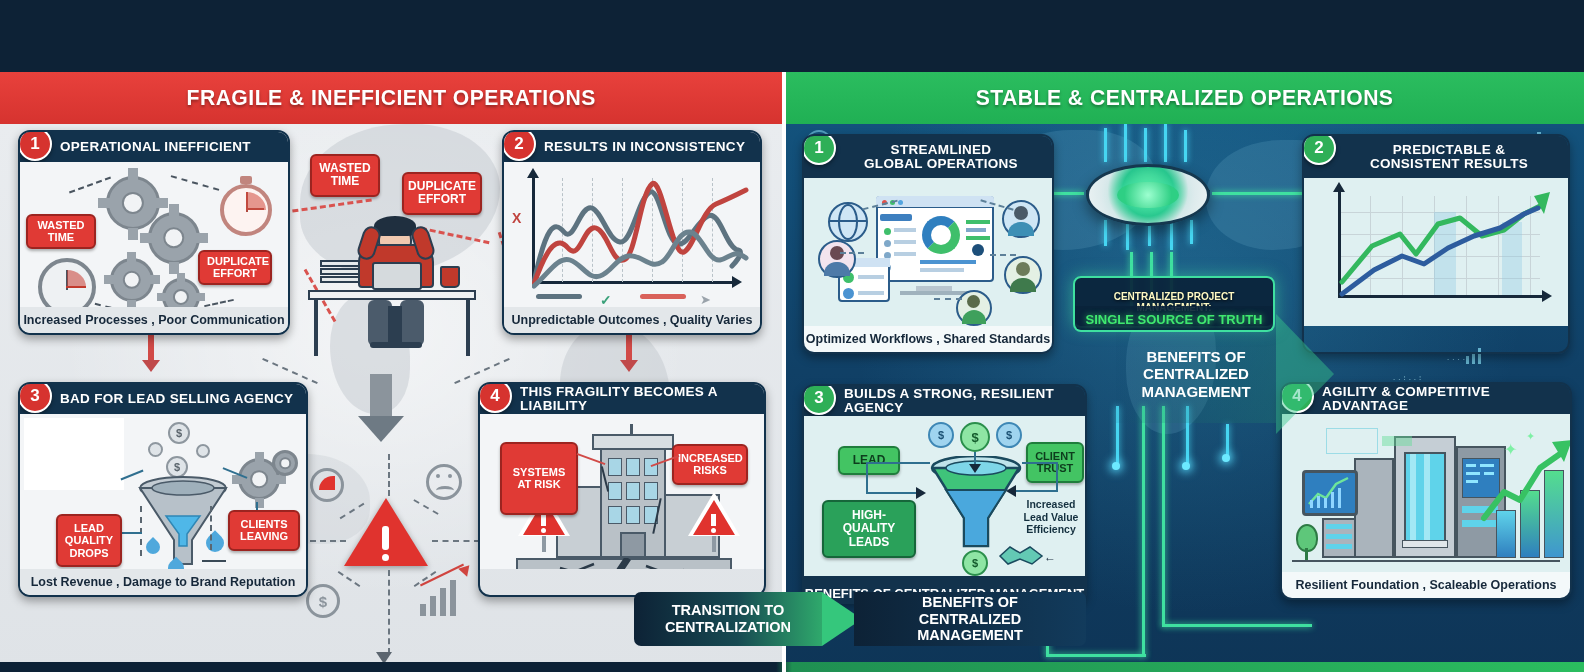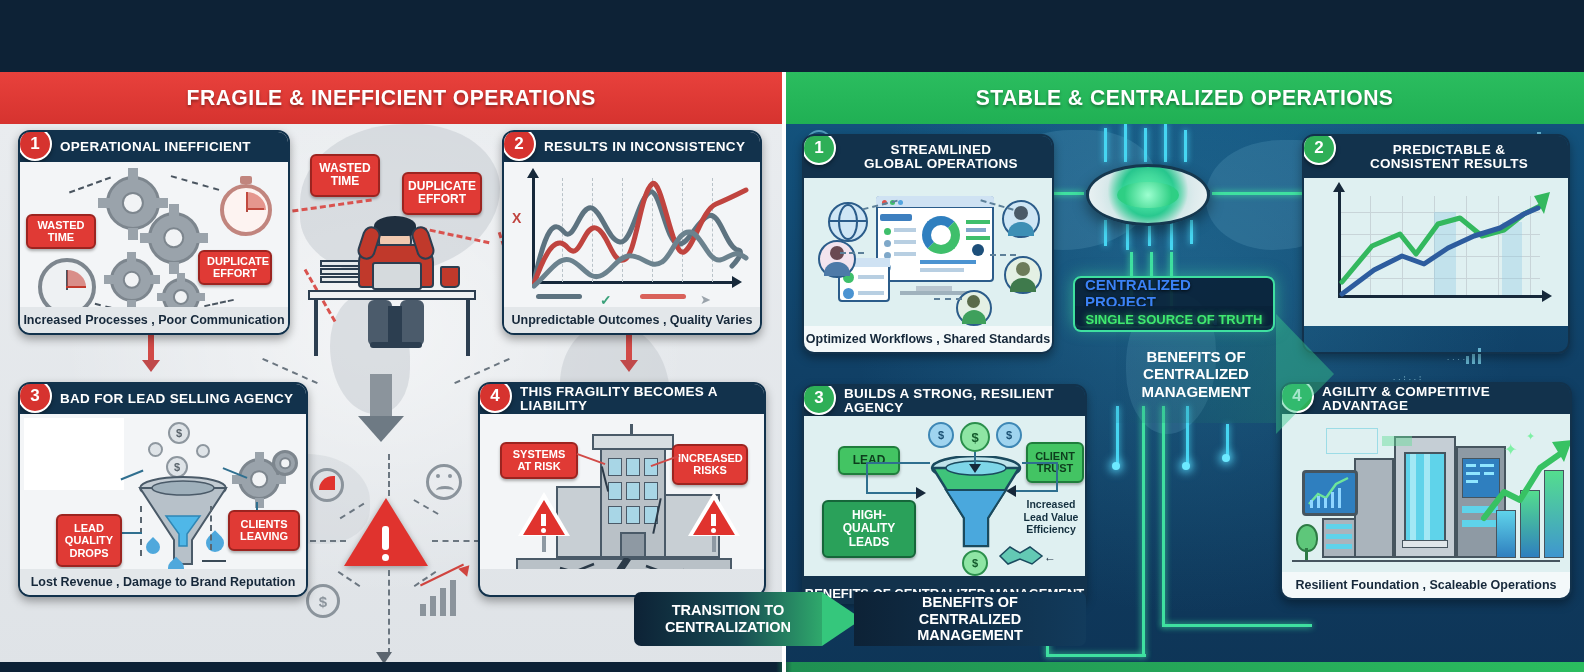--- a/index.html
+++ b/index.html
@@ -116,21 +116,21 @@
   .ban-body { height:54px; display:flex; align-items:center; justify-content:center;
      padding:0 16px; color:#fff; font-size:14.5px; font-weight:bold; line-height:1.15;
      text-align:center; }
   .ban-tip { width:0;height:0; border-top:27px solid transparent; border-bottom:27px solid transparent; }
 
   
   .hub-box { position:absolute; z-index:44; border:2px solid #3fe0a0; border-radius:8px;
     background:rgba(10,35,58,.92); box-shadow:0 0 16px rgba(63,224,160,.55);
     display:flex; flex-direction:column; align-items:center; justify-content:center;
     padding:8px 10px; }
-  .hub-t1 { color:#3b82f6; font-size:15px; font-weight:bold; text-align:left; line-height:1.15;
+  .hub-t1 { color:#fef9c3; font-size:10px; font-weight:bold; text-align:right; line-height:1.15;
     text-shadow:0 1px 3px rgba(0,0,0,.8);}
   .hub-t2 { color:#3fe86f; font-size:13px; font-weight:bold; text-align:center; margin-top:3px;
     text-shadow:0 0 6px rgba(63,232,111,.8); }
 
   
   .disc { position:absolute; z-index:30; border-radius:50%;
     background:radial-gradient(circle at 50% 42%, #6ff3b0 0%, #27c58d 38%, #d8e8ea 60%, #eef4f5 100%);
     border:3px solid #15384f; box-shadow:0 6px 14px rgba(0,0,0,.4); }
   .disc-inner { position:absolute; left:24%; top:26%; width:52%; height:48%; border-radius:50%;
     background:radial-gradient(circle,#9dffd0 0%,#2ecf84 70%); box-shadow:0 0 14px #3fe0a0;}
@@ -442,21 +442,21 @@
             <div style="position:absolute;left:28px;top:44px;width:4px;height:16px;background:#8e99a3;"></div>
           </div>
           <div style="position:absolute;left:204px;top:78px;width:60px;height:56px;">
             <div style="position:absolute;left:4px;top:0;width:0;height:0;border-left:26px solid transparent;border-right:26px solid transparent;border-bottom:44px solid #ffffff;"></div>
             <div style="position:absolute;left:9px;top:8px;width:0;height:0;border-left:21px solid transparent;border-right:21px solid transparent;border-bottom:35px solid #e0332e;"></div>
             <div style="position:absolute;left:27px;top:22px;width:5px;height:12px;background:#fff;"></div>
             <div style="position:absolute;left:27px;top:36px;width:5px;height:5px;background:#fff;border-radius:50%;"></div>
             <div style="position:absolute;left:28px;top:44px;width:4px;height:16px;background:#8e99a3;"></div>
           </div>
 
-          <div class="tag tag-red" style="left:20px;top:28px;width:78px;padding:4px 4px;">SYSTEMS AT RISK</div>
+          <div class="tag tag-red" style="left:20px;top:28px;width:78px;padding:22px 4px;">SYSTEMS AT RISK</div>
           <div class="tag tag-red" style="left:192px;top:30px;width:76px;padding:6px 4px;">INCREASED RISKS</div>
           <div class="conn" style="left:96px;top:44px;width:30px;height:2px;transform:rotate(20deg);"></div>
           <div class="conn" style="left:170px;top:46px;width:30px;height:2px;transform:rotate(-20deg);"></div>
         </div>
       </div>
     </div>
   </div>
 
   <div class="divider"></div>
 

